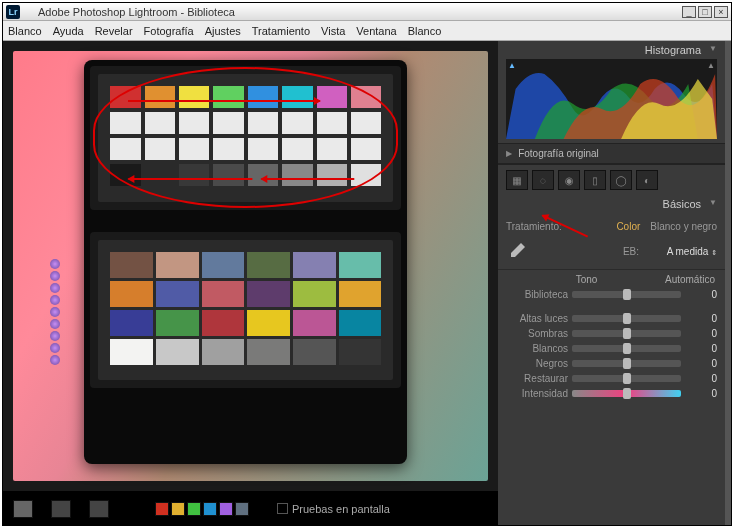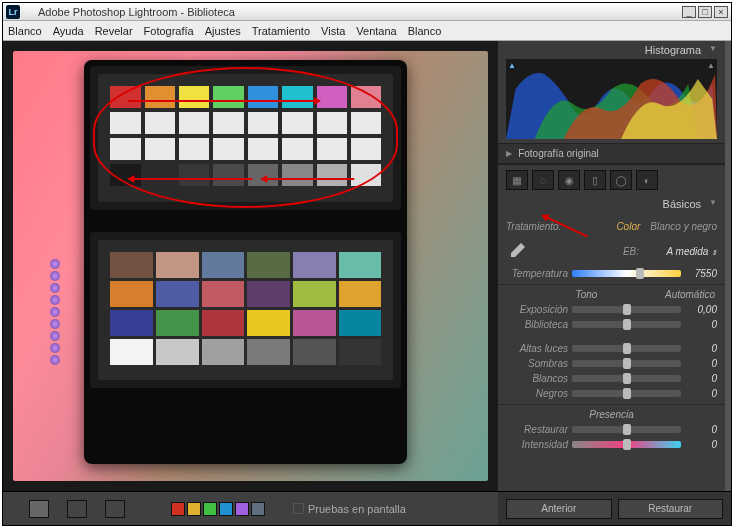--- a/index.html
+++ b/index.html
@@ -21,38 +21,38 @@
   .chart-top .row { display: flex; gap: 4px; margin-bottom: 4px; }
   .chart-top .sw { flex: 1; height: 22px; }
   .chart-bottom .row { display: flex; gap: 3px; margin-bottom: 3px; }
   .chart-bottom .sw { flex: 1; height: 26px; }
   .hinge { height: 12px; background: #0a0a0a; margin: -2px 0; }
   .redcircle { position: absolute; border: 2px solid #d00; border-radius: 50% / 45%; pointer-events: none; }
   .redarrow { position: absolute; height: 2px; background: #d00; pointer-events: none; }
   .redarrow::after { content: ''; position: absolute; right: -1px; top: -3px; border-left: 7px solid #d00; border-top: 4px solid transparent; border-bottom: 4px solid transparent; }
   .charm { position: absolute; left: 4%; top: 48%; width: 45px; height: 200px; opacity: 0.9; }
   .bead { width: 10px; height: 10px; background: radial-gradient(circle,#c090ff,#6040a0); border-radius: 50%; margin: 2px auto; }
-  .footer { height: 34px; background: #404040; border-top: 1px solid #000; display: flex; align-items: center; padding: 0 26px; gap: 18px; }
+  .footer { height: 34px; background: #000000; border-top: 1px solid #000; display: flex; align-items: center; padding: 0 10px; gap: 18px; }
   .ftbtn { width: 20px; height: 18px; background: #444; border: 1px solid #111; }
   .ftsw { width: 14px; height: 14px; border: 1px solid #111; }
   .proof { color: #aaa; font-size: 11px; margin-left: 10px; display: flex; align-items: center; gap: 4px; }
   .proof-check { width: 11px; height: 11px; border: 1px solid #555; }
   .sidebar { width: 233px; background: #3a3a3a; display: flex; flex-direction: column; color: #bbb; font-size: 10px; }
   .scrollbar { width: 6px; background: #555; }
   .side-wrap { flex: 1; display: flex; }
   .side-content { flex: 1; overflow: hidden; }
   .section-head { display: flex; justify-content: flex-end; padding: 3px 8px; font-size: 11px; color: #ccc; }
   .tri { margin-left: 8px; font-size: 8px; color: #888; }
   .histo { height: 80px; background: #1a1a1a; margin: 0 8px 4px 8px; position: relative; overflow: hidden; }
   .histo svg { width: 100%; height: 100%; }
   .histo-info { display: flex; justify-content: space-between; background: #222; padding: 3px 6px; margin: 0 8px 4px 8px; font-size: 9px; color: #aaa; }
   .subhead { background: #323232; padding: 4px 8px; display: flex; align-items: center; border-top: 1px solid #222; border-bottom: 1px solid #222; }
   .toolrow { display: flex; gap: 4px; padding: 5px 8px; border-top: 1px solid #222; align-items: center; }
   .tool { width: 22px; height: 20px; background: #2a2a2a; border: 1px solid #111; display: flex; align-items: center; justify-content: center; font-size: 10px; color: #888; }
-  .basics { padding: 4px 0px; font-style: italic; }
+  .basics { padding: 4px 0px; }
   .treat { display: flex; justify-content: space-between; padding: 4px 8px; font-size: 10px; color: #999; }
   .treat .active { color: #e0b050; }
   .eyedrop-row { display: flex; align-items: center; padding: 4px 8px; gap: 8px; position: relative; }
   .eyedrop { width: 22px; height: 22px; display: flex; align-items: center; justify-content: center; }
   .slider-row { display: flex; align-items: center; padding: 2px 8px; gap: 4px; }
   .slider-label { width: 62px; text-align: right; font-size: 10px; color: #999; }
   .slider-track { flex: 1; height: 7px; position: relative; border-radius: 2px; }
   .slider-thumb { position: absolute; top: -2px; width: 8px; height: 11px; background: #bbb; border-radius: 2px; transform: translateX(-50%); }
   .slider-val { width: 32px; text-align: right; font-size: 10px; color: #ddd; }
   .group-head { display: flex; justify-content: space-between; padding: 4px 10px 2px 10px; font-size: 10px; color: #aaa; margin-top: 3px; border-top: 1px solid #2a2a2a;}
@@ -252,39 +252,25 @@
           </div>
           <div class="eyedrop-row">
             <div class="eyedrop">
               <svg width="20" height="20" viewBox="0 0 20 20">
                     <path d="M14 2 L18 6 L8 16 L4 16 L4 12 Z" fill="#bbb"></path>
                   </svg>
             </div>
             <span style="flex:1;text-align:right;color:#999;">EB:</span>
             <span style="width:70px;text-align:right;color:#ddd;"><span>A medida</span> <span style="font-size:7px;">⇕</span></span>
           </div>
-          <div class="slider-row">
-            <span class="slider-label">Temperatura</span>
-            <div class="slider-track" style="background:linear-gradient(90deg,#3080ff,#fff,#ffd040);">
-                  <div class="slider-thumb" style="left:62%"></div>
-                </div>
-            <span class="slider-val">7550</span>
-          </div>
           <div class="group-head">
             <span style="margin:0 auto;">Tono</span>
             <span>Automático</span>
           </div>
           <div class="slider-row">
-                <span class="slider-label">Exposición</span>
-                <div class="slider-track" style="background:#555;">
-                  <div class="slider-thumb" style="left:50%"></div>
-                </div>
-                <span class="slider-val">0,00</span>
-              </div>
-          <div class="slider-row">
                 <span class="slider-label">Biblioteca</span>
                 <div class="slider-track" style="background:#555;">
                   <div class="slider-thumb" style="left:50%"></div>
                 </div>
                 <span class="slider-val">0</span>
               </div>
           <div class="group-head" style="border:none;"></div>
           <div class="slider-row">
                 <span class="slider-label">Altas luces</span>
                 <div class="slider-track" style="background:#555;">
@@ -305,41 +291,34 @@
                   <div class="slider-thumb" style="left:50%"></div>
                 </div>
                 <span class="slider-val">0</span>
               </div>
           <div class="slider-row">
                 <span class="slider-label">Negros</span>
                 <div class="slider-track" style="background:#555;">
                   <div class="slider-thumb" style="left:50%"></div>
                 </div>
                 <span class="slider-val">0</span>
-              </div>
-          <div class="group-head">
-                <span style="margin:0 auto;">Presencia</span>
               </div>
           <div class="slider-row">
                 <span class="slider-label">Restaurar</span>
                 <div class="slider-track" style="background:#555;">
                   <div class="slider-thumb" style="left:50%"></div>
                 </div>
                 <span class="slider-val">0</span>
               </div>
           <div class="slider-row">
                 <span class="slider-label">Intensidad</span>
                 <div class="slider-track" style="background:linear-gradient(90deg,#888,#f04080,#40d0f0);">
                   <div class="slider-thumb" style="left:50%"></div>
                 </div>
                 <span class="slider-val">0</span>
               </div>
         </div>
       </div>
       <div class="scrollbar"></div>
-      </div>
-      <div class="side-foot">
-        <div class="side-btn">Anterior</div>
-        <div class="side-btn">Restaurar</div>
       </div>
     </div>
   </div>
 </div>
 
 </body></html>

